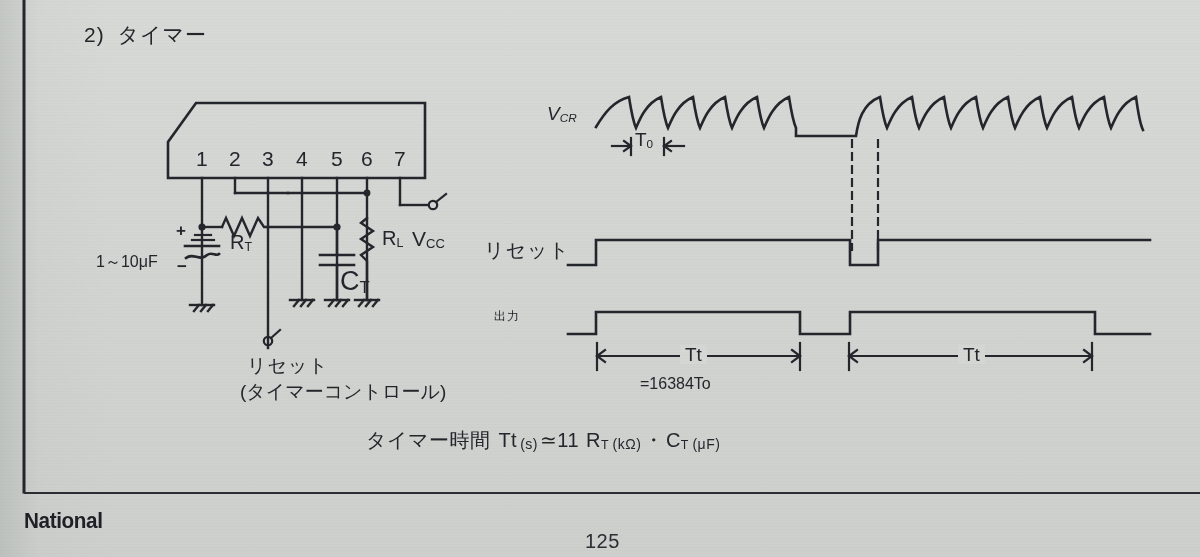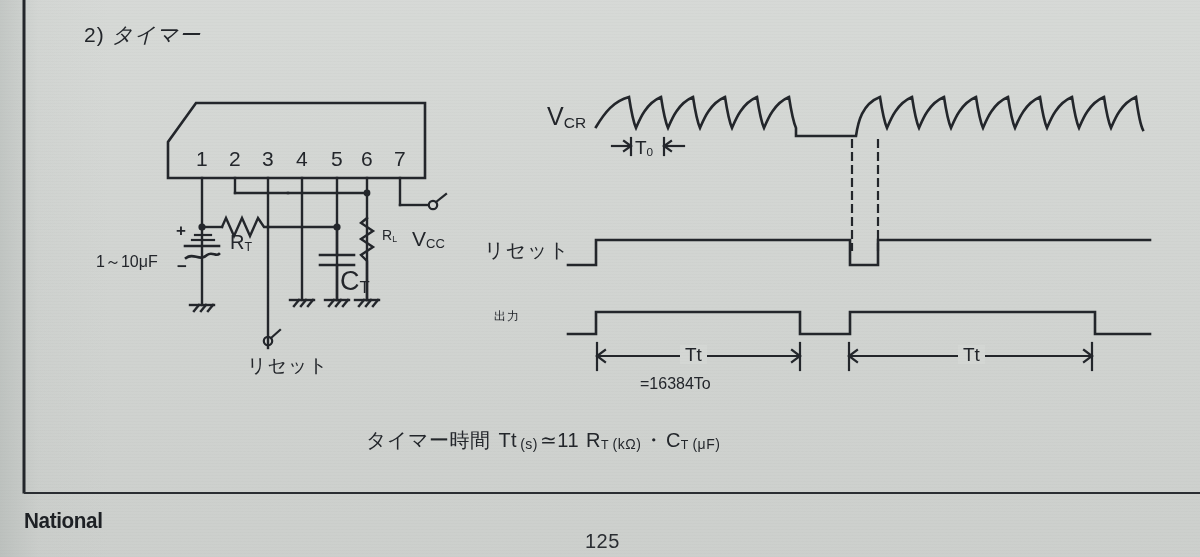--- a/index.html
+++ b/index.html
@@ -187,21 +187,21 @@
         <polyline points="857,350 849,356 857,362" fill="none"></polyline>
         <polyline points="1084,350 1092,356 1084,362" fill="none"></polyline>
       </g>
 
     </g>
   </svg>
   </div>
 
   <div class="lbl" style="left:84px;top:24px;font-size:21px;letter-spacing:1px;">
     <span>2)</span>
-    <span style="font-style:italic;">タイマー</span>
+    <span style="margin-left:6px;">タイマー</span>
   </div>
 
   <div class="lbl" style="left:196px;top:148px;font-size:21px;">1</div>
   <div class="lbl" style="left:229px;top:148px;font-size:21px;">2</div>
   <div class="lbl" style="left:262px;top:148px;font-size:21px;">3</div>
   <div class="lbl" style="left:296px;top:148px;font-size:21px;">4</div>
   <div class="lbl" style="left:331px;top:148px;font-size:21px;">5</div>
   <div class="lbl" style="left:361px;top:148px;font-size:21px;">6</div>
   <div class="lbl" style="left:394px;top:148px;font-size:21px;">7</div>
 
@@ -212,35 +212,36 @@
   <div class="lbl" style="left:177px;top:258px;font-size:17px;font-weight:bold;">−</div>
 
   <div class="lbl" style="left:230px;top:232px;font-size:20px;">
     <span>R</span><span class="sub">T</span>
   </div>
 
   <div class="lbl" style="left:340px;top:268px;font-size:27px;">
     <span>C</span><span class="sub">T</span>
   </div>
 
-  <div class="lbl" style="left:382px;top:228px;font-size:14px;">
+  <div class="lbl" style="left:382px;top:228px;font-size:20px;">
     <span>R</span><span class="sub">L</span>
   </div>
 
   <div class="lbl" style="left:412px;top:228px;font-size:21px;">
     <span>V</span><span class="sub">CC</span>
   </div>
 
   <div class="lbl" style="left:247px;top:356px;font-size:19px;letter-spacing:1px;">リセット</div>
-
-  <div class="lbl" style="left:547px;top:104px;font-size:25px;">
+  <div class="lbl" style="left:240px;top:382px;font-size:19px;letter-spacing:0px;">(タイマーコントロール)</div>
+
+  <div class="lbl" style="left:547px;top:104px;font-size:19px;font-style:italic;">
     <span>V</span><span class="sub">CR</span>
   </div>
 
-  <div class="lbl" style="left:635px;top:138px;font-size:19px;">
+  <div class="lbl" style="left:635px;top:130px;font-size:19px;">
     <span>T</span><span class="sub">0</span>
   </div>
 
   <div class="lbl" style="left:484px;top:240px;font-size:20px;letter-spacing:1px;">リセット</div>
 
   <div class="lbl" style="left:494px;top:310px;font-size:12px;letter-spacing:1px;">出力</div>
 
   <div class="lbl" style="left:680px;top:345px;font-size:19px;background:#d4d7d4;padding:0 5px;">Tt</div>
   <div class="lbl" style="left:958px;top:345px;font-size:19px;background:#d4d7d4;padding:0 5px;">Tt</div>
 

